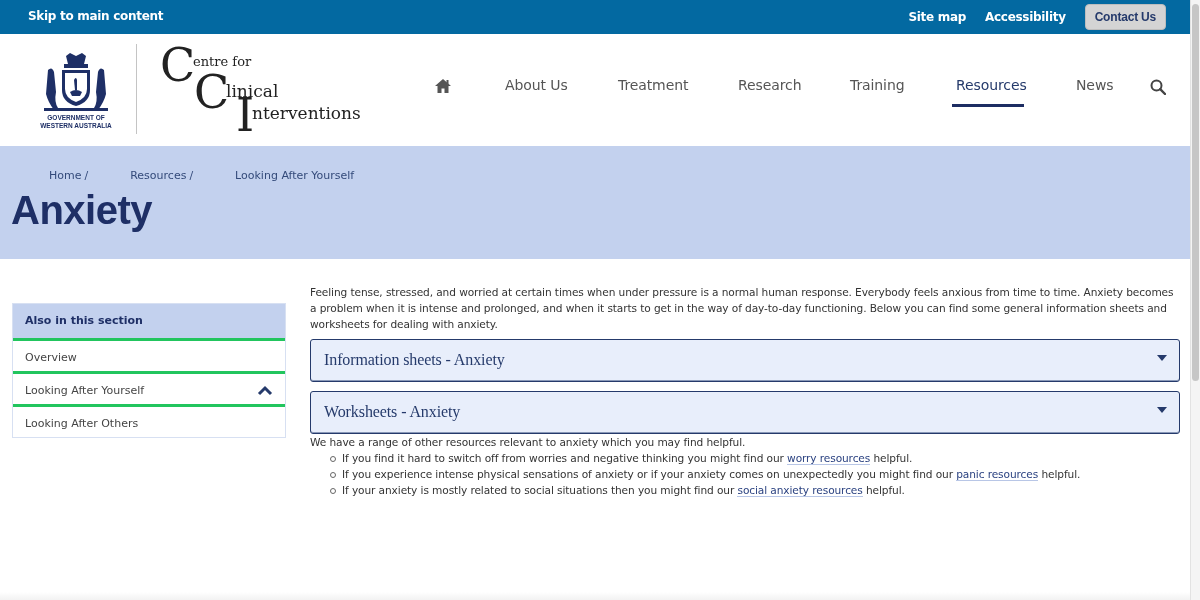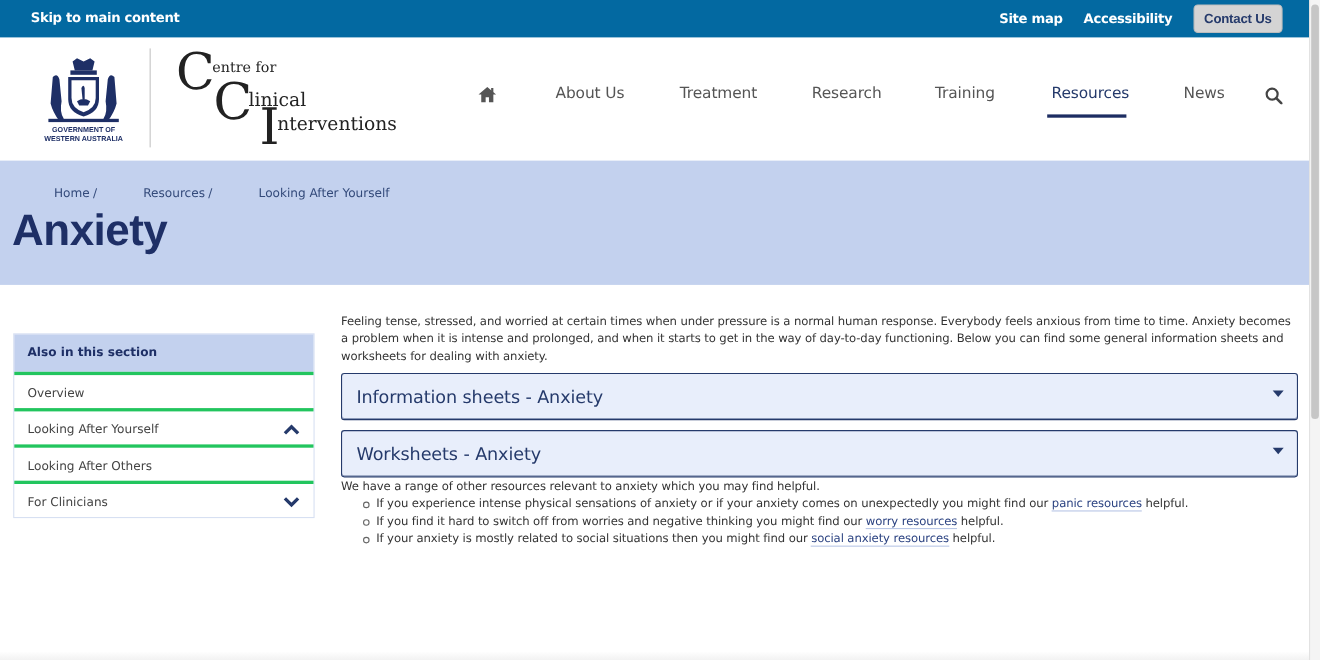--- a/index.html
+++ b/index.html
@@ -38,21 +38,21 @@
 
   .side-nav { position: absolute; left: 12px; top: 283px; width: 274px; border: 1px solid #d7e0f2; margin-top: 20px; }
   .side-nav-header { background: #c3d1ee; height: 34px; padding: 10px 12px; font-size: 11px; font-weight: bold; color: #1e2f66; }
   .side-item { height: 33px; border-top: 3px solid #22c55e; padding: 10px 12px; font-size: 11px; color: #444; position: relative; }
   .side-item .chev { position: absolute; right: 12px; top: 9px; width: 16px; height: 14px; }
 
   .content { position: absolute; left: 310px; top: 284px; width: 870px; }
   .intro { font-size: 10.6px; line-height: 16px; color: #333; letter-spacing: -0.1px; }
   .accordion { margin-top: 7px; height: 43px; border: 1px solid #253a6b; border-radius: 3px; background: #e8eefb; position: relative; box-shadow: 0 -1px 0 #8a99b8 inset; }
   .accordion + .accordion { margin-top: 9px; }
-  .accordion .acc-label { position: absolute; left: 13px; top: 11px; font-size: 16px; color: #253a6b; letter-spacing: -0.1px; }
+  .accordion .acc-label { position: absolute; left: 13px; top: 11px; font-size: 16px; color: #253a6b; letter-spacing: -0.1px; font-family: Liberation Serif, serif; }
   .accordion .acc-caret { position: absolute; right: 12px; top: 15px; width: 0; height: 0; border-left: 5px solid transparent; border-right: 5px solid transparent; border-top: 6px solid #253a6b; }
   .more { font-size: 10.6px; color: #333; line-height: 16px; letter-spacing: -0.1px; }
   .more ul { list-style: none; margin-left: 20px; }
   .more li { position: relative; padding-left: 12px; }
   .more li::before { content: ""; position: absolute; left: 0; top: 6px; width: 4px; height: 4px; border: 1px solid #666; border-radius: 50%; }
   .more a { color: #2b4281; text-decoration: none; border-bottom: 1px solid #b8c6e6; }
   .last-updated { position: absolute; left: 310px; top: 583px; font-size: 10.6px; color: #555; margin-top: 44px; }
 
   .scrollbar { position: absolute; left: 1190px; top: 0; width: 10px; height: 600px; background: #f4f4f4; border-left: 1px solid #e2e2e2; }
   .scroll-thumb { position: absolute; left: 1px; top: 4px; width: 7px; height: 377px; background: #c6c6c6; border-radius: 4px; }
@@ -133,43 +133,37 @@
   </div>
   <div class="side-item">
     <span>Looking After Yourself</span>
     <svg class="chev" viewBox="0 0 16 14">
       <polyline points="2,11 8,5 14,11" stroke="#253a6b" stroke-width="3" fill="none"></polyline>
     </svg>
   </div>
   <div class="side-item">
     <span>Looking After Others</span>
   </div>
-  <div class="side-item">
-    <span>For Clinicians</span>
-    <svg class="chev" viewBox="0 0 16 14">
-      <polyline points="2,4 8,10 14,4" stroke="#253a6b" stroke-width="3" fill="none"></polyline>
-    </svg>
-  </div>
 </aside>
 
 <main class="content">
   <p class="intro">Feeling tense, stressed, and worried at certain times when under pressure is a normal human response. Everybody feels anxious from time to time. Anxiety becomes a problem when it is intense and prolonged, and when it starts to get in the way of day-to-day functioning. Below you can find some general information sheets and worksheets for dealing with anxiety.</p>
   <div class="accordion">
     <span class="acc-label">Information sheets - Anxiety</span>
     <span class="acc-caret"></span>
   </div>
   <div class="accordion">
     <span class="acc-label">Worksheets - Anxiety</span>
     <span class="acc-caret"></span>
   </div>
   <div class="more">
     <p>We have a range of other resources relevant to anxiety which you may find helpful.</p>
     <ul>
+      <li><span>If you find it hard to switch off from worries and negative thinking you might find our </span><a>worry resources</a><span> helpful.</span></li>
       <li><span>If you experience intense physical sensations of anxiety or if your anxiety comes on unexpectedly you might find our </span><a>panic resources</a><span> helpful.</span></li>
-      <li><span>If you find it hard to switch off from worries and negative thinking you might find our </span><a>worry resources</a><span> helpful.</span></li>
       <li><span>If your anxiety is mostly related to social situations then you might find our </span><a>social anxiety resources</a><span> helpful.</span></li>
     </ul>
   </div>
 </main>
 
 <div class="bottom-shade"></div>
 <div class="last-updated">Last Updated: 09/07/2025</div>
 
 <div class="scrollbar">
   <div class="scroll-thumb"></div>

